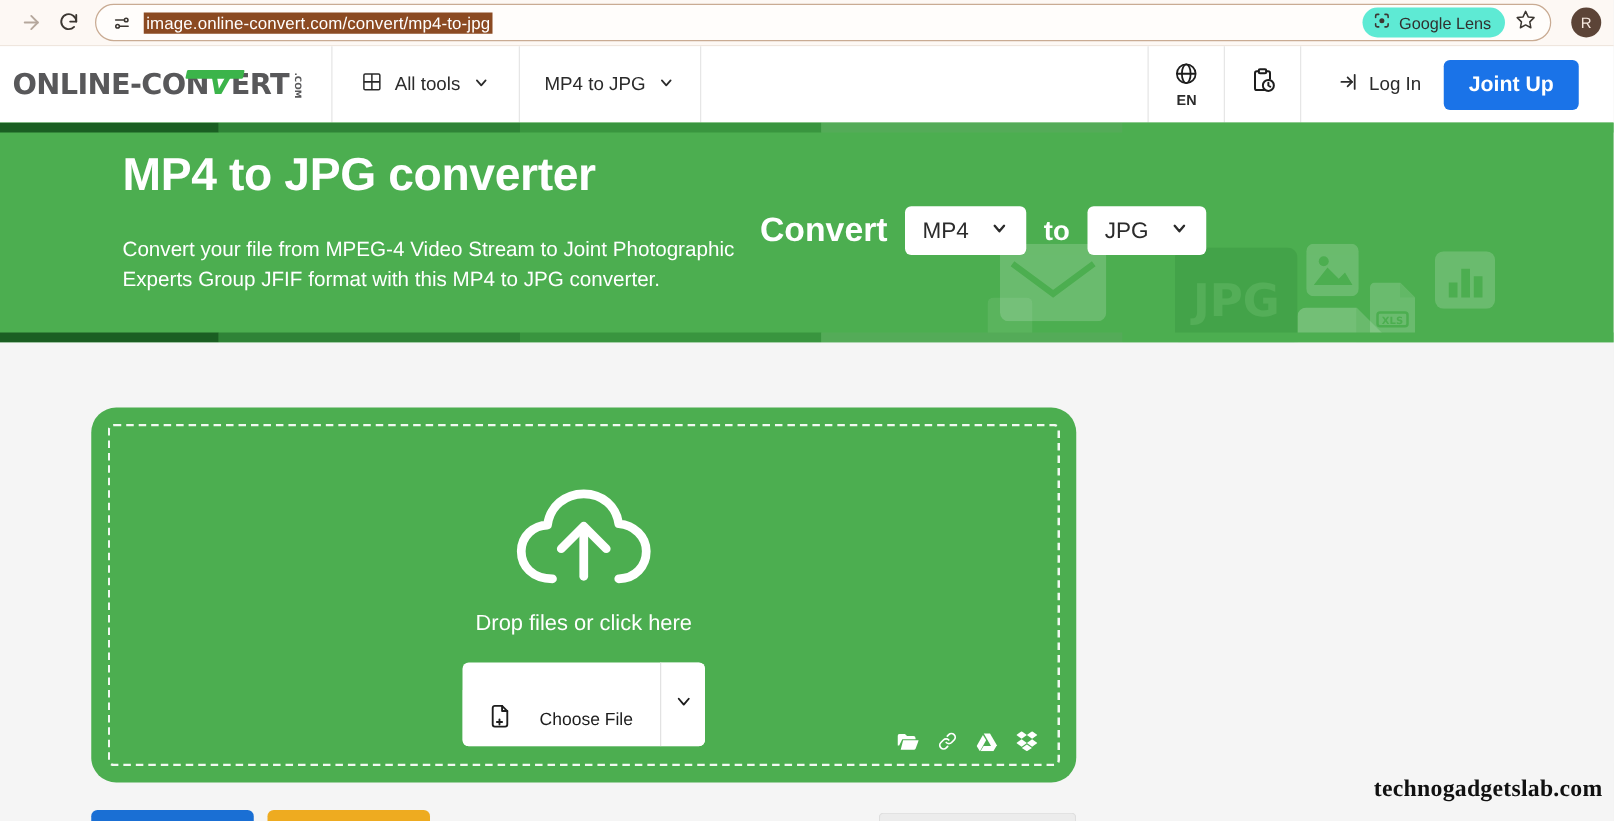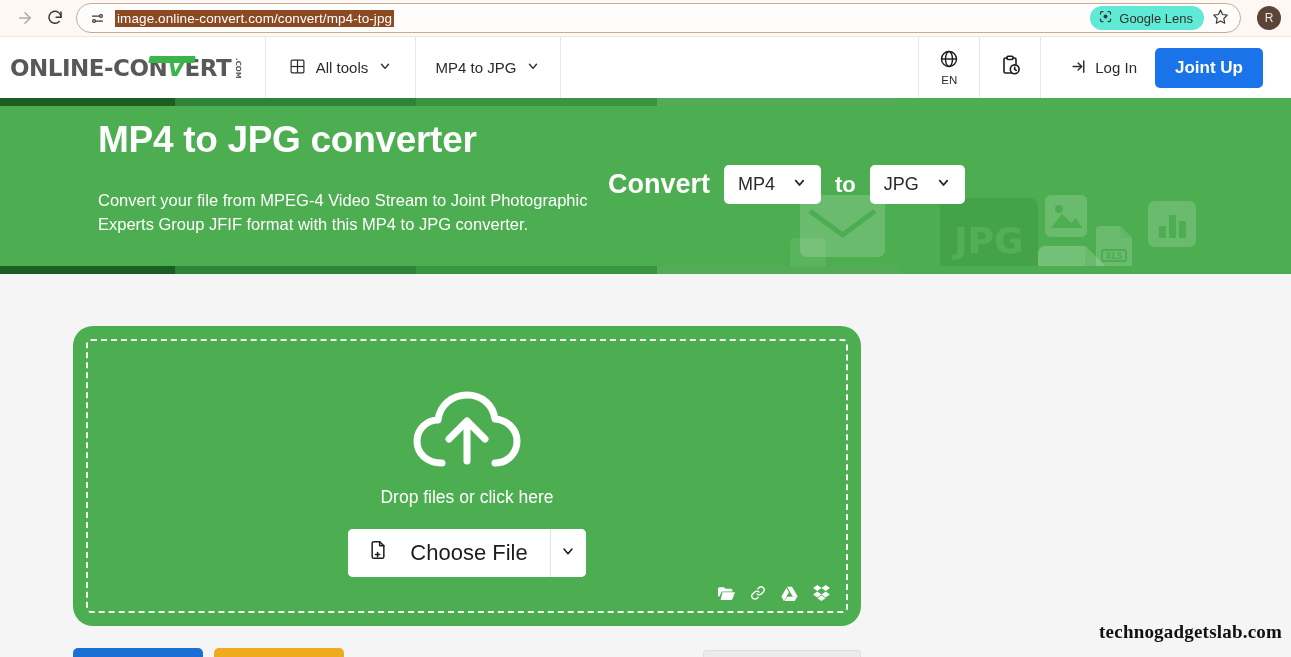--- a/index.html
+++ b/index.html
@@ -132,21 +132,21 @@
   .nav-cell.tools { width: 150px; }
   .nav-cell.conv  { width: 145px; }
   .nav-spacer { flex: 1 1 auto; border-right: 1px solid #e6e6e6; }
   .icon-cell {
     width: 61px;
     display: flex; flex-direction: column; align-items: center; justify-content: center;
     border-right: 1px solid #e6e6e6;
     gap: 1px;
     flex: 0 0 auto;
   }
-  .icon-cell .lang-label { font-size: 11.5px; color: #2b2b2b; font-weight: 400; }
+  .icon-cell .lang-label { font-size: 11.5px; color: #2b2b2b; font-weight: 700; }
   .right-cell {
     display: flex; align-items: center; gap: 18px;
     padding: 0 28px 0 30px;
     flex: 0 0 auto;
   }
   .login-link {
     display: flex; align-items: center; gap: 7px;
     font-size: 15px; color: #2b2b2b; white-space: nowrap;
   }
   .signup-btn {
@@ -272,25 +272,26 @@
     margin-top: 21px;
     background: #fff;
     border-radius: 5px;
     display: flex;
     align-items: stretch;
     overflow: hidden;
   }
   .choose-btn {
     display: flex; align-items: center; gap: 22px;
     padding: 11px 22px 11px 20px;
-    font-size: 22px;
+    font-size: 14px;
     color: #1d1d1d;
     background: #fff;
     border: none;
     font-family: "Liberation Sans", sans-serif;
+    margin-top: 22px;
   }
   .choose-split {
     width: 36px;
     border-left: 1px solid #e2e2e2;
     display: flex; align-items: center; justify-content: center;
     background: #fff;
   }
   .svc-icons {
     position: absolute;
     right: 16px; bottom: 10px;

